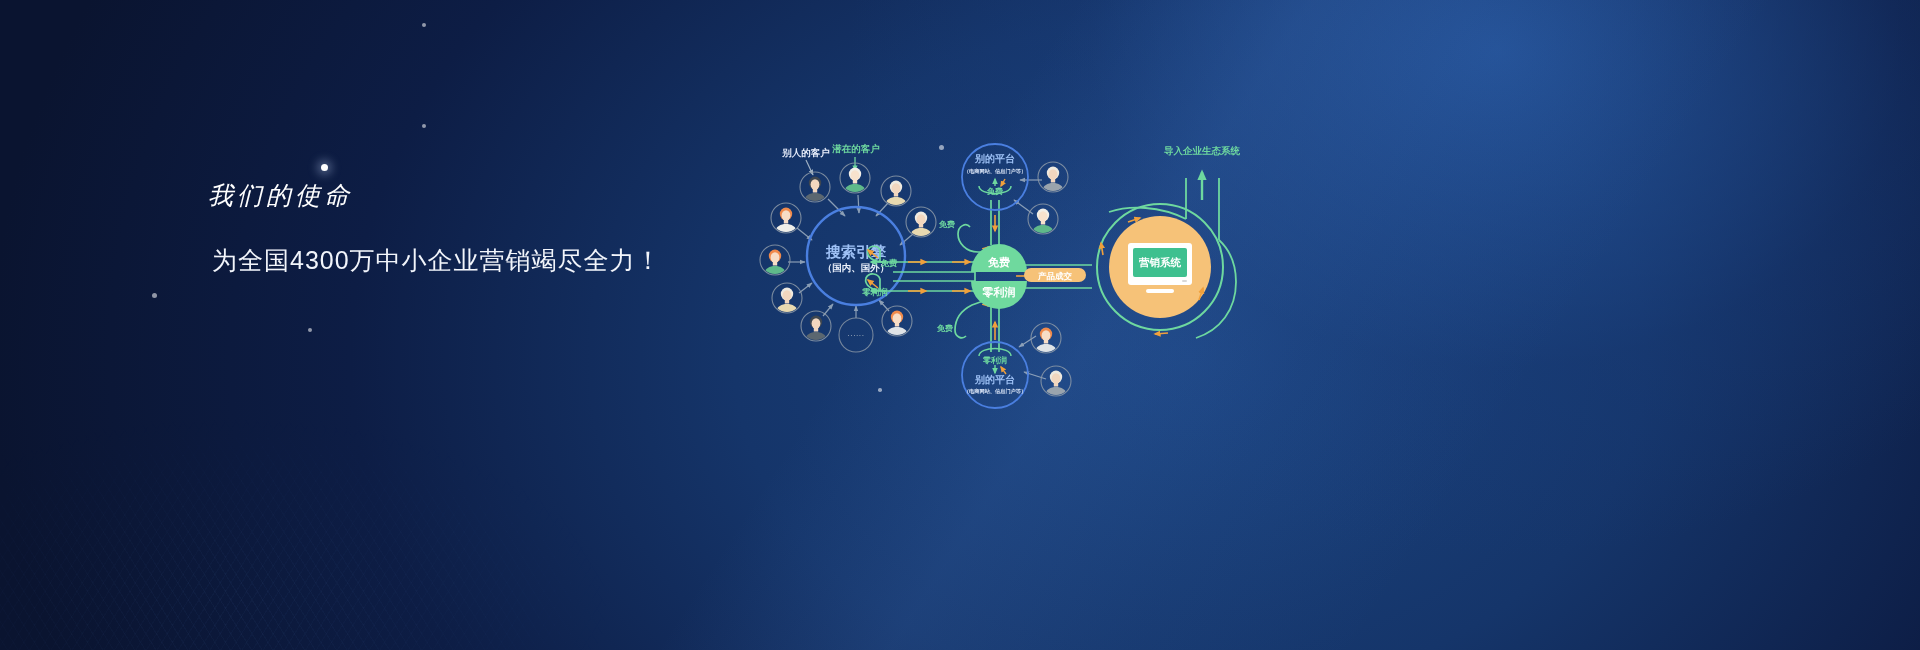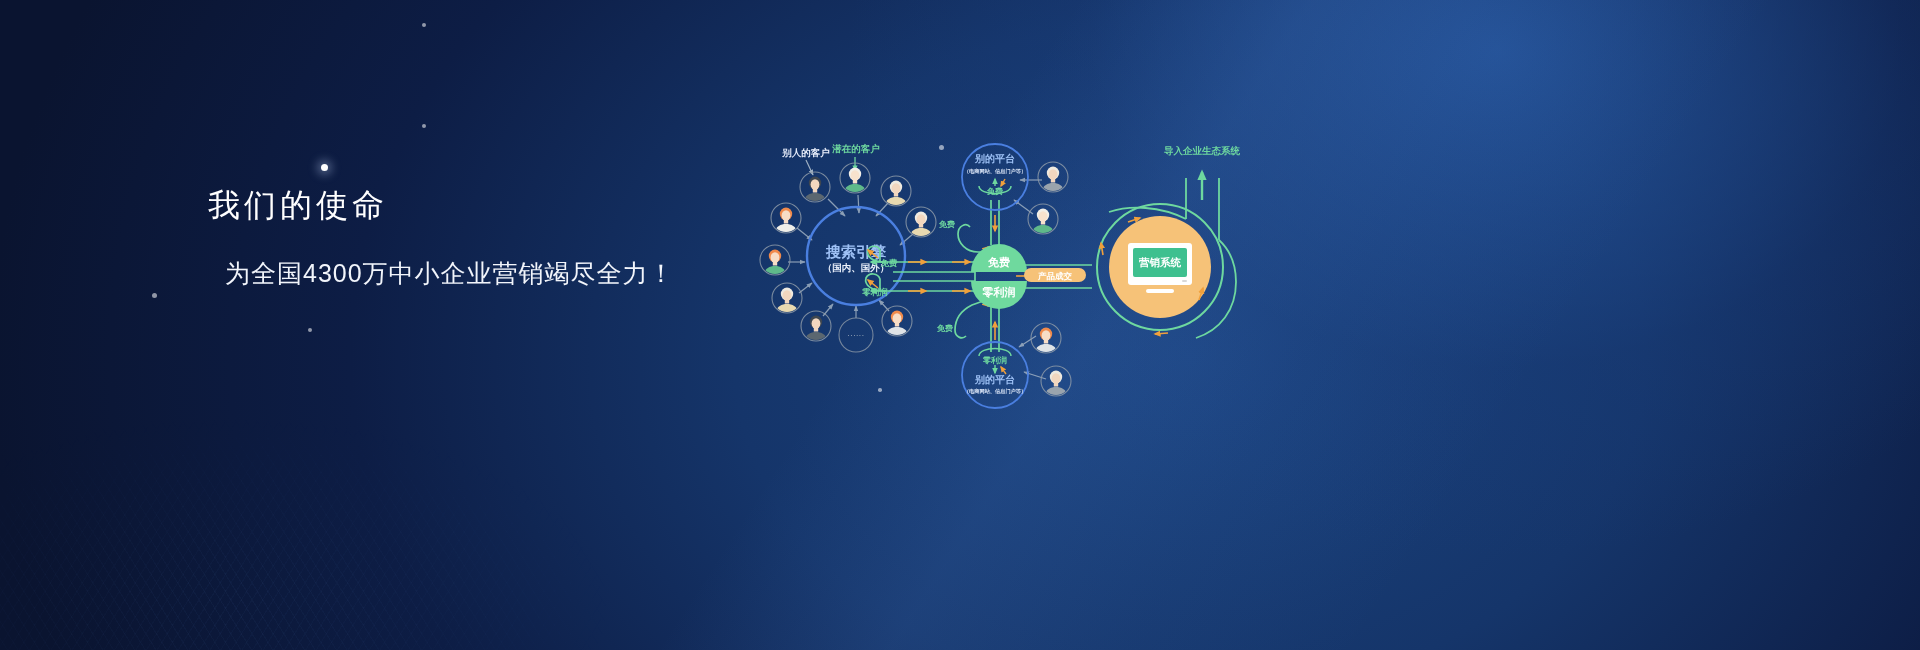--- a/index.html
+++ b/index.html
@@ -31,26 +31,26 @@
     mask-image:radial-gradient(ellipse 520px 260px at 30% 80%, #000 0%, transparent 75%);
     -webkit-mask-image:radial-gradient(ellipse 520px 260px at 30% 80%, #000 0%, transparent 75%);
     pointer-events:none;
   }
   .dot{position:absolute;border-radius:50%;background:#fff;pointer-events:none;}
   .dot.glow{box-shadow:0 0 10px 4px rgba(200,220,255,.35);}
 
   
   .copy{position:absolute;left:208px;top:178px;}
   .mission-title{
-    font-size:32px;color:#ffffff;letter-spacing:4px;font-weight:400;
-    margin:10px 0 34px 0;line-height:1.1;white-space:nowrap;
+    font-size:25px;color:#ffffff;letter-spacing:4px;font-weight:400;
+    margin:4px 0 34px 0;line-height:1.1;white-space:nowrap;font-style:italic;
   }
   .mission-sub{
     font-size:25px;color:#f2f5fb;letter-spacing:1px;font-weight:400;
-    margin:17px;white-space:nowrap;
+    margin:4px;white-space:nowrap;
   }
 
   
   #diagram{position:absolute;left:745px;top:130px;width:520px;height:290px;}
   #diagram svg{display:block;overflow:visible;}
   .lbl{font-family:"Liberation Sans","DejaVu Sans",sans-serif;}
 </style>
 </head>
 <body>
 

